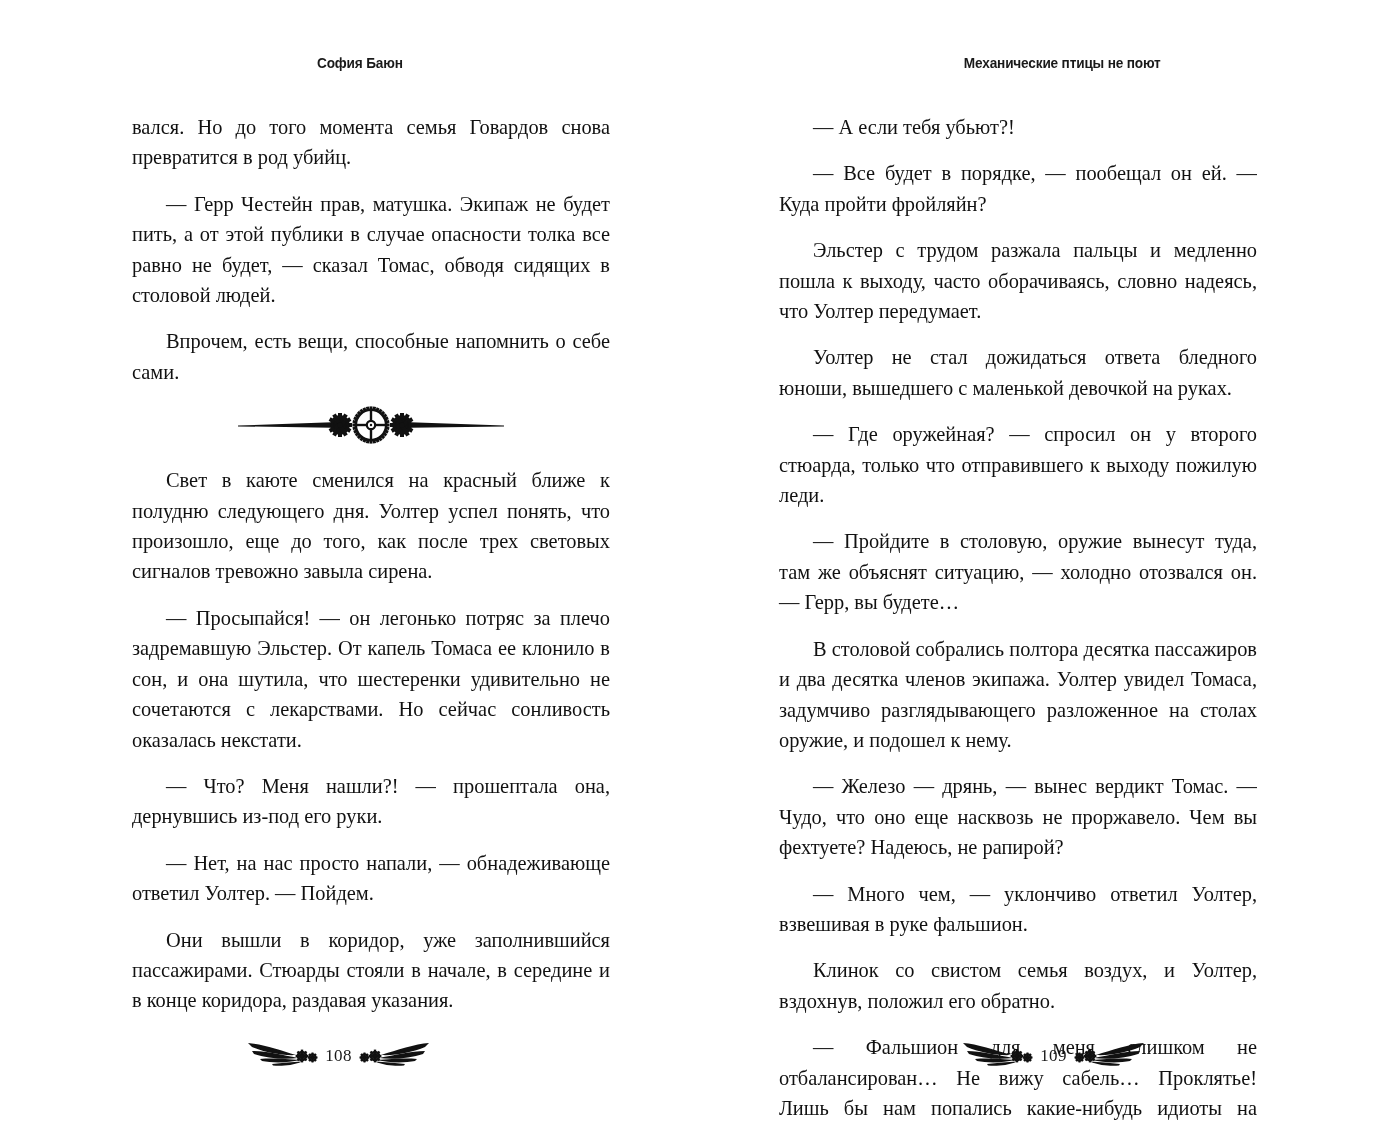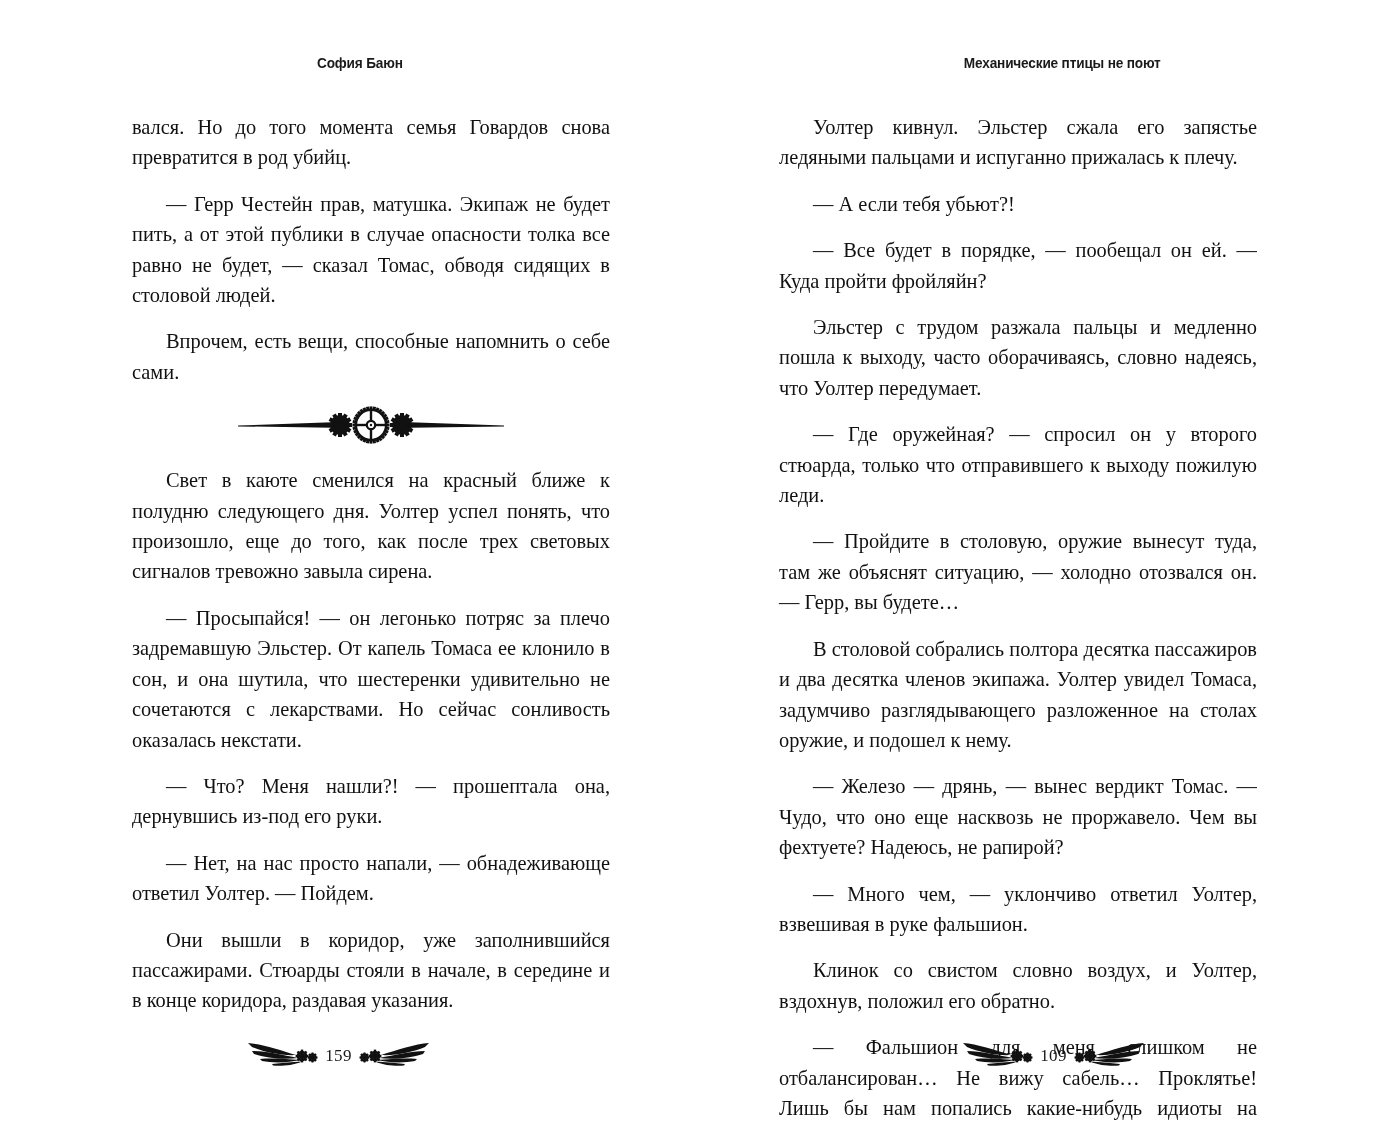--- a/index.html
+++ b/index.html
@@ -220,21 +220,21 @@
               <rect x="-1" y="-5" width="2" height="10"></rect>
               <rect x="-5" y="-1" width="10" height="2" transform="rotate(45)"></rect>
               <rect x="-1" y="-5" width="2" height="10" transform="rotate(45)"></rect>
             </g>
             <circle r="3.3" fill="none" stroke="#111" stroke-width="1.9"></circle>
             <circle r="0.9" fill="#111"></circle>
           </g>
         </svg>
       </span>
 
-      <span class="folio-number">159</span>
+      <span class="folio-number">108</span>
 
       <span>
         <svg width="72" height="30" viewBox="0 0 72 30" aria-hidden="true">
           <g transform="translate(72,0) scale(-1,1)">
             <g fill="#111">
               <path d="M2 3 C16 4 34 10 50 15 C36 16 18 12 6 7 Z"></path>
               <path d="M6 11 C20 11 36 15 52 18 C38 20 20 18 8 14 Z"></path>
               <path d="M14 19 C26 18 40 19 54 20 C42 23 26 23 16 21 Z"></path>
               <path d="M26 24 C36 23 46 22 56 21.5 C46 26 34 26 27 25.5 Z"></path>
             </g>
@@ -262,30 +262,30 @@
         </svg>
       </span>
     </div>
   </div>
 
   <div class="page page-right">
 
     <div class="running-head">Механические птицы не поют</div>
 
     <div class="column">
-      <p>Уолтер кивнул. Эльстер сжала его запястье ледяными пальцами и испуганно прижалась к плечу.</p>
       <p>— А если тебя убьют?!</p>
       <p>— Все будет в порядке, — пообещал он ей. — Куда пройти фройляйн?</p>
       <p>Эльстер с трудом разжала пальцы и медленно пошла к выходу, часто оборачиваясь, словно надеясь, что Уолтер передумает.</p>
+      <p>Уолтер не стал дожидаться ответа бледного юноши, вышедшего с маленькой девочкой на руках.</p>
       <p>— Где оружейная? — спросил он у второго стюарда, только что отправившего к выходу пожилую леди.</p>
       <p>— Пройдите в столовую, оружие вынесут туда, там же объяснят ситуацию, — холодно отозвался он. — Герр, вы будете…</p>
       <p>В столовой собрались полтора десятка пассажиров и два десятка членов экипажа. Уолтер увидел Томаса, задумчиво разглядывающего разложенное на столах оружие, и подошел к нему.</p>
       <p>— Железо — дрянь, — вынес вердикт Томас. — Чудо, что оно еще насквозь не проржавело. Чем вы фехтуете? Надеюсь, не рапирой?</p>
       <p>— Много чем, — уклончиво ответил Уолтер, взвешивая в руке фальшион.</p>
-      <p>Клинок со свистом словно воздух, и Уолтер, вздохнув, положил его обратно.</p>
+      <p>Клинок со свистом семья воздух, и Уолтер, вздохнув, положил его обратно.</p>
       <p>— Фальшион для меня слишком не отбалансирован… Не вижу сабель… Проклятье! Лишь бы нам попались какие-нибудь идиоты на сдувающемся мягком дирижабле!</p>
 
     </div>
 
     <div class="folio">
       <span>
         <svg width="72" height="30" viewBox="0 0 72 30" aria-hidden="true">
           <g fill="#111">
             <path d="M2 3 C16 4 34 10 50 15 C36 16 18 12 6 7 Z"></path>
             <path d="M6 11 C20 11 36 15 52 18 C38 20 20 18 8 14 Z"></path>

